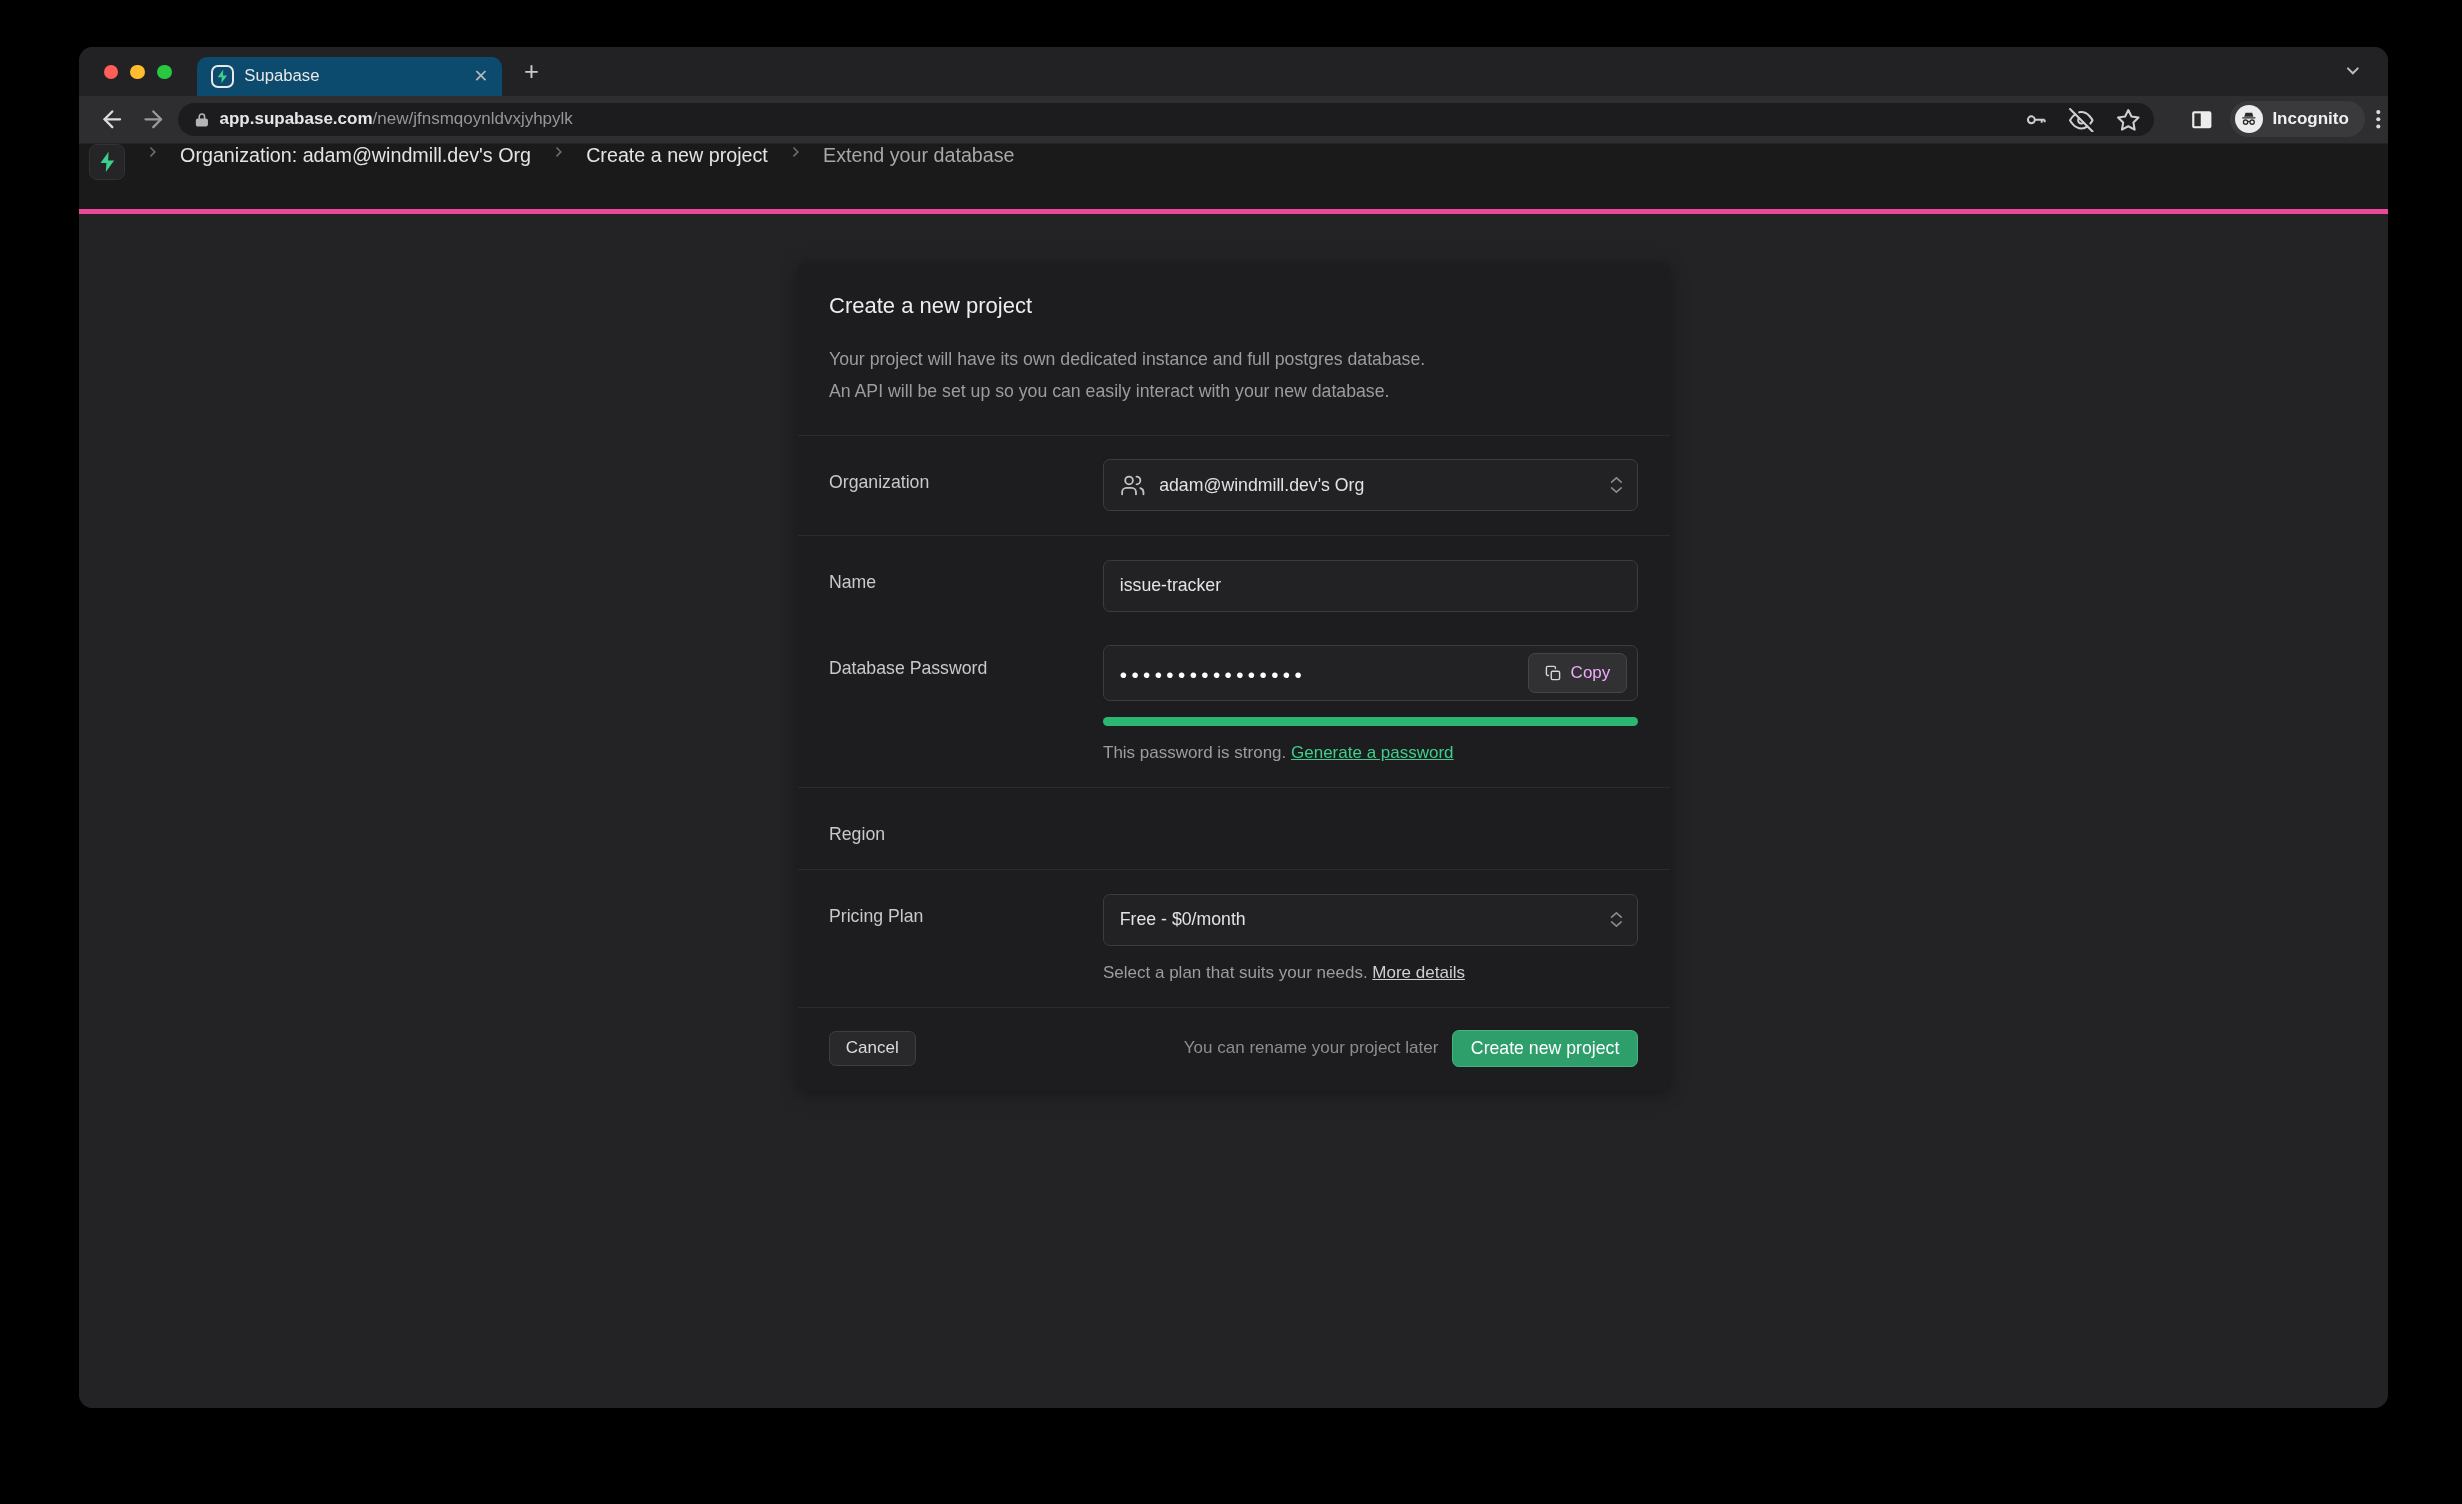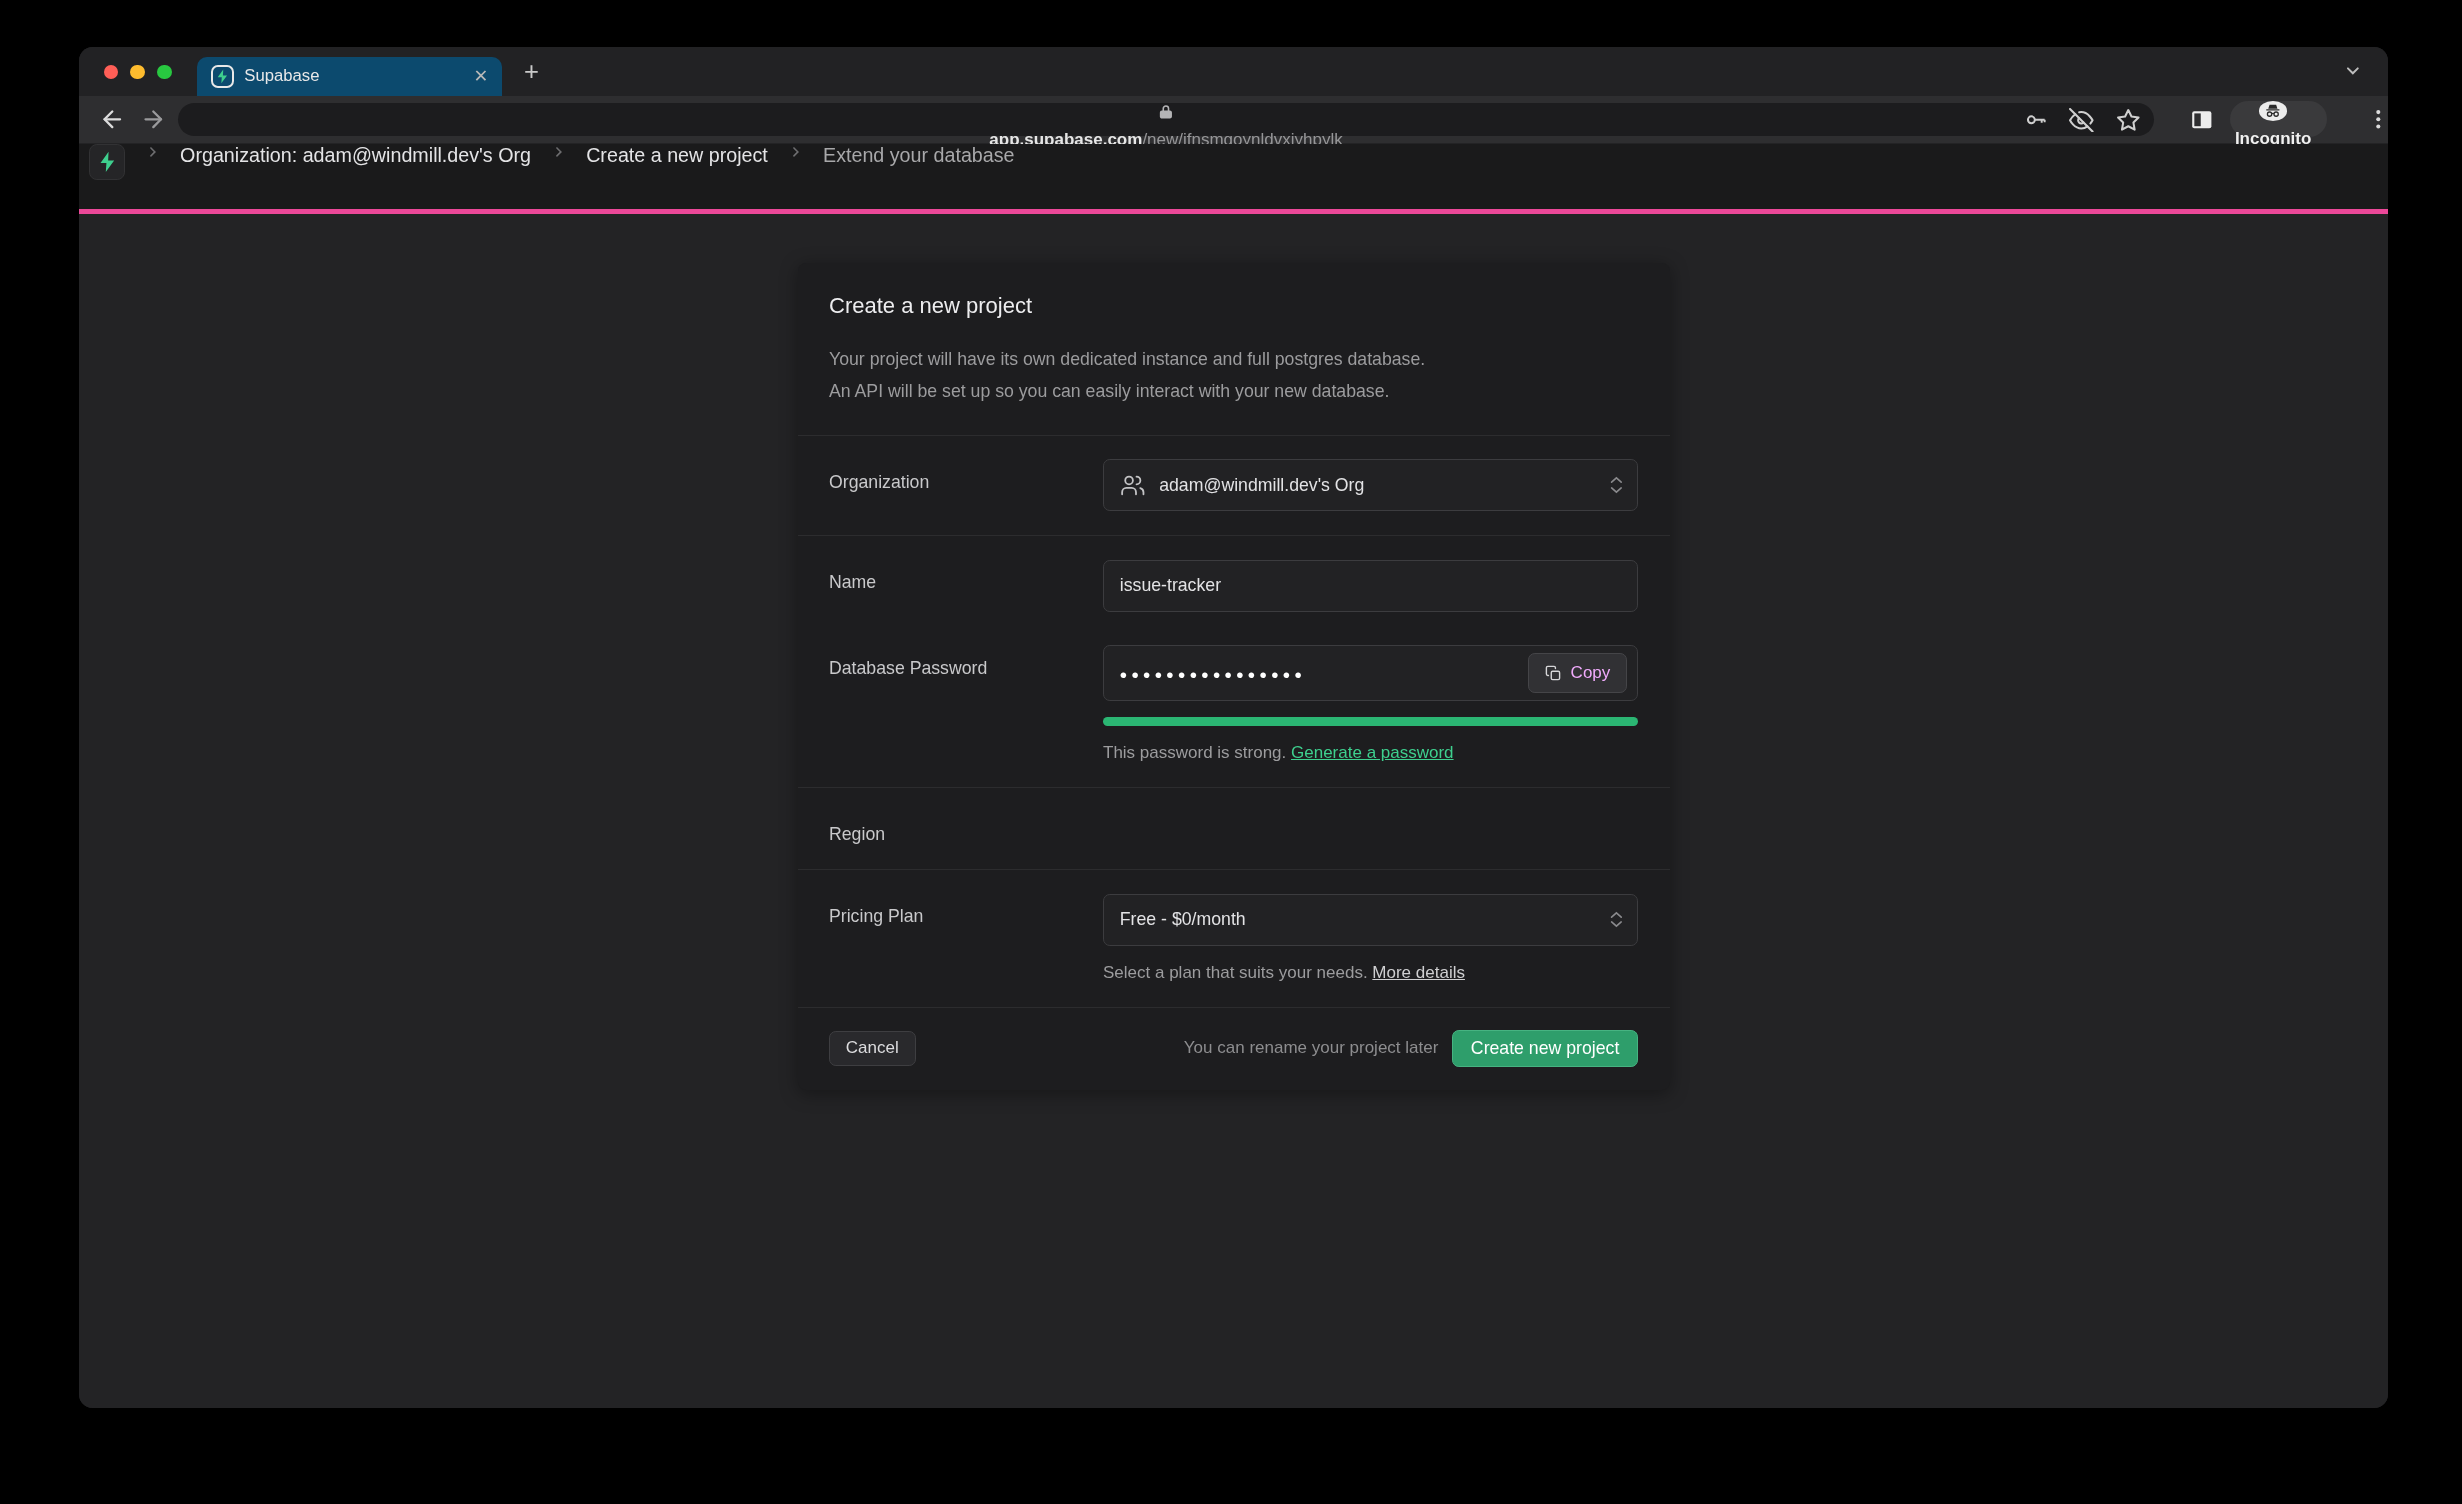--- a/index.html
+++ b/index.html
@@ -26,29 +26,29 @@
   .tab-title { color: #e8e8e8; font-size: 16.7px; flex: 1; white-space: nowrap; overflow: hidden; }
   .tab-close { color: #b9b9b9; font-size: 17.7px; cursor: default; }
   .newtab-btn { position: absolute; left: 445px; top: 11.8px; color: #c9c9c9; font-size: 25.6px; line-height: 25.6px; }
   .strip-chevron { position: absolute; right: 25.6px; top: 13.8px; }
 
   
   .toolbar { position: absolute; left: 0; top: 49px; width: 100%; height: 47px; background: #2e2e30; }
   .nav-ico { position: absolute; top: 9.9px; }
   .urlbar {
     position: absolute; left: 99px; top: 6.9px; width: 1976px; height: 33px;
-    background: #1c1c1e; border-radius: 16.7px; display: flex; align-items: center; padding: 0 15.8px; gap: 9.9px; flex-direction: column;
+    background: #1c1c1e; border-radius: 16.7px; display: flex; align-items: center; padding: 0 15.8px; gap: 9.9px;
   }
   .url-domain { color: #e6e6e6; font-size: 17px; font-weight: bold; }
   .url-path { color: #969698; font-size: 17px; }
   .url-right-icons { position: absolute; right: 13.8px; top: 4.9px; display: flex; gap: 21.7px; align-items: center; }
   .sidepanel-ico { position: absolute; left: 2110px; top: 10.8px; }
   .incog-badge {
     position: absolute; left: 2151px; top: 4.9px; height: 36px; padding: 0 15.8px 0 4.9px;
-    background: #3a3a3c; border-radius: 18.7px; display: flex; align-items: center; gap: 8.9px; flex-direction: column;
+    background: #3a3a3c; border-radius: 18.7px; display: flex; align-items: center; gap: 8.9px;
   }
   .incog-circle { width: 28.6px; height: 28.6px; background: #ececec; border-radius: 50%; display: flex; align-items: center; justify-content: center; }
   .incog-label { color: #f0f0f0; font-size: 17px; font-weight: bold; }
   .menu-dots { position: absolute; left: 2287px; top: 10.8px; }
 
   
   .crumbbar {
     position: absolute; left: 0; top: 97px; width: 100%; height: 70px;
     background: #1a1a1b; border-bottom: 5px solid #ec4899;
     display: flex; padding: 0 9.9px; gap: 19.7px;

